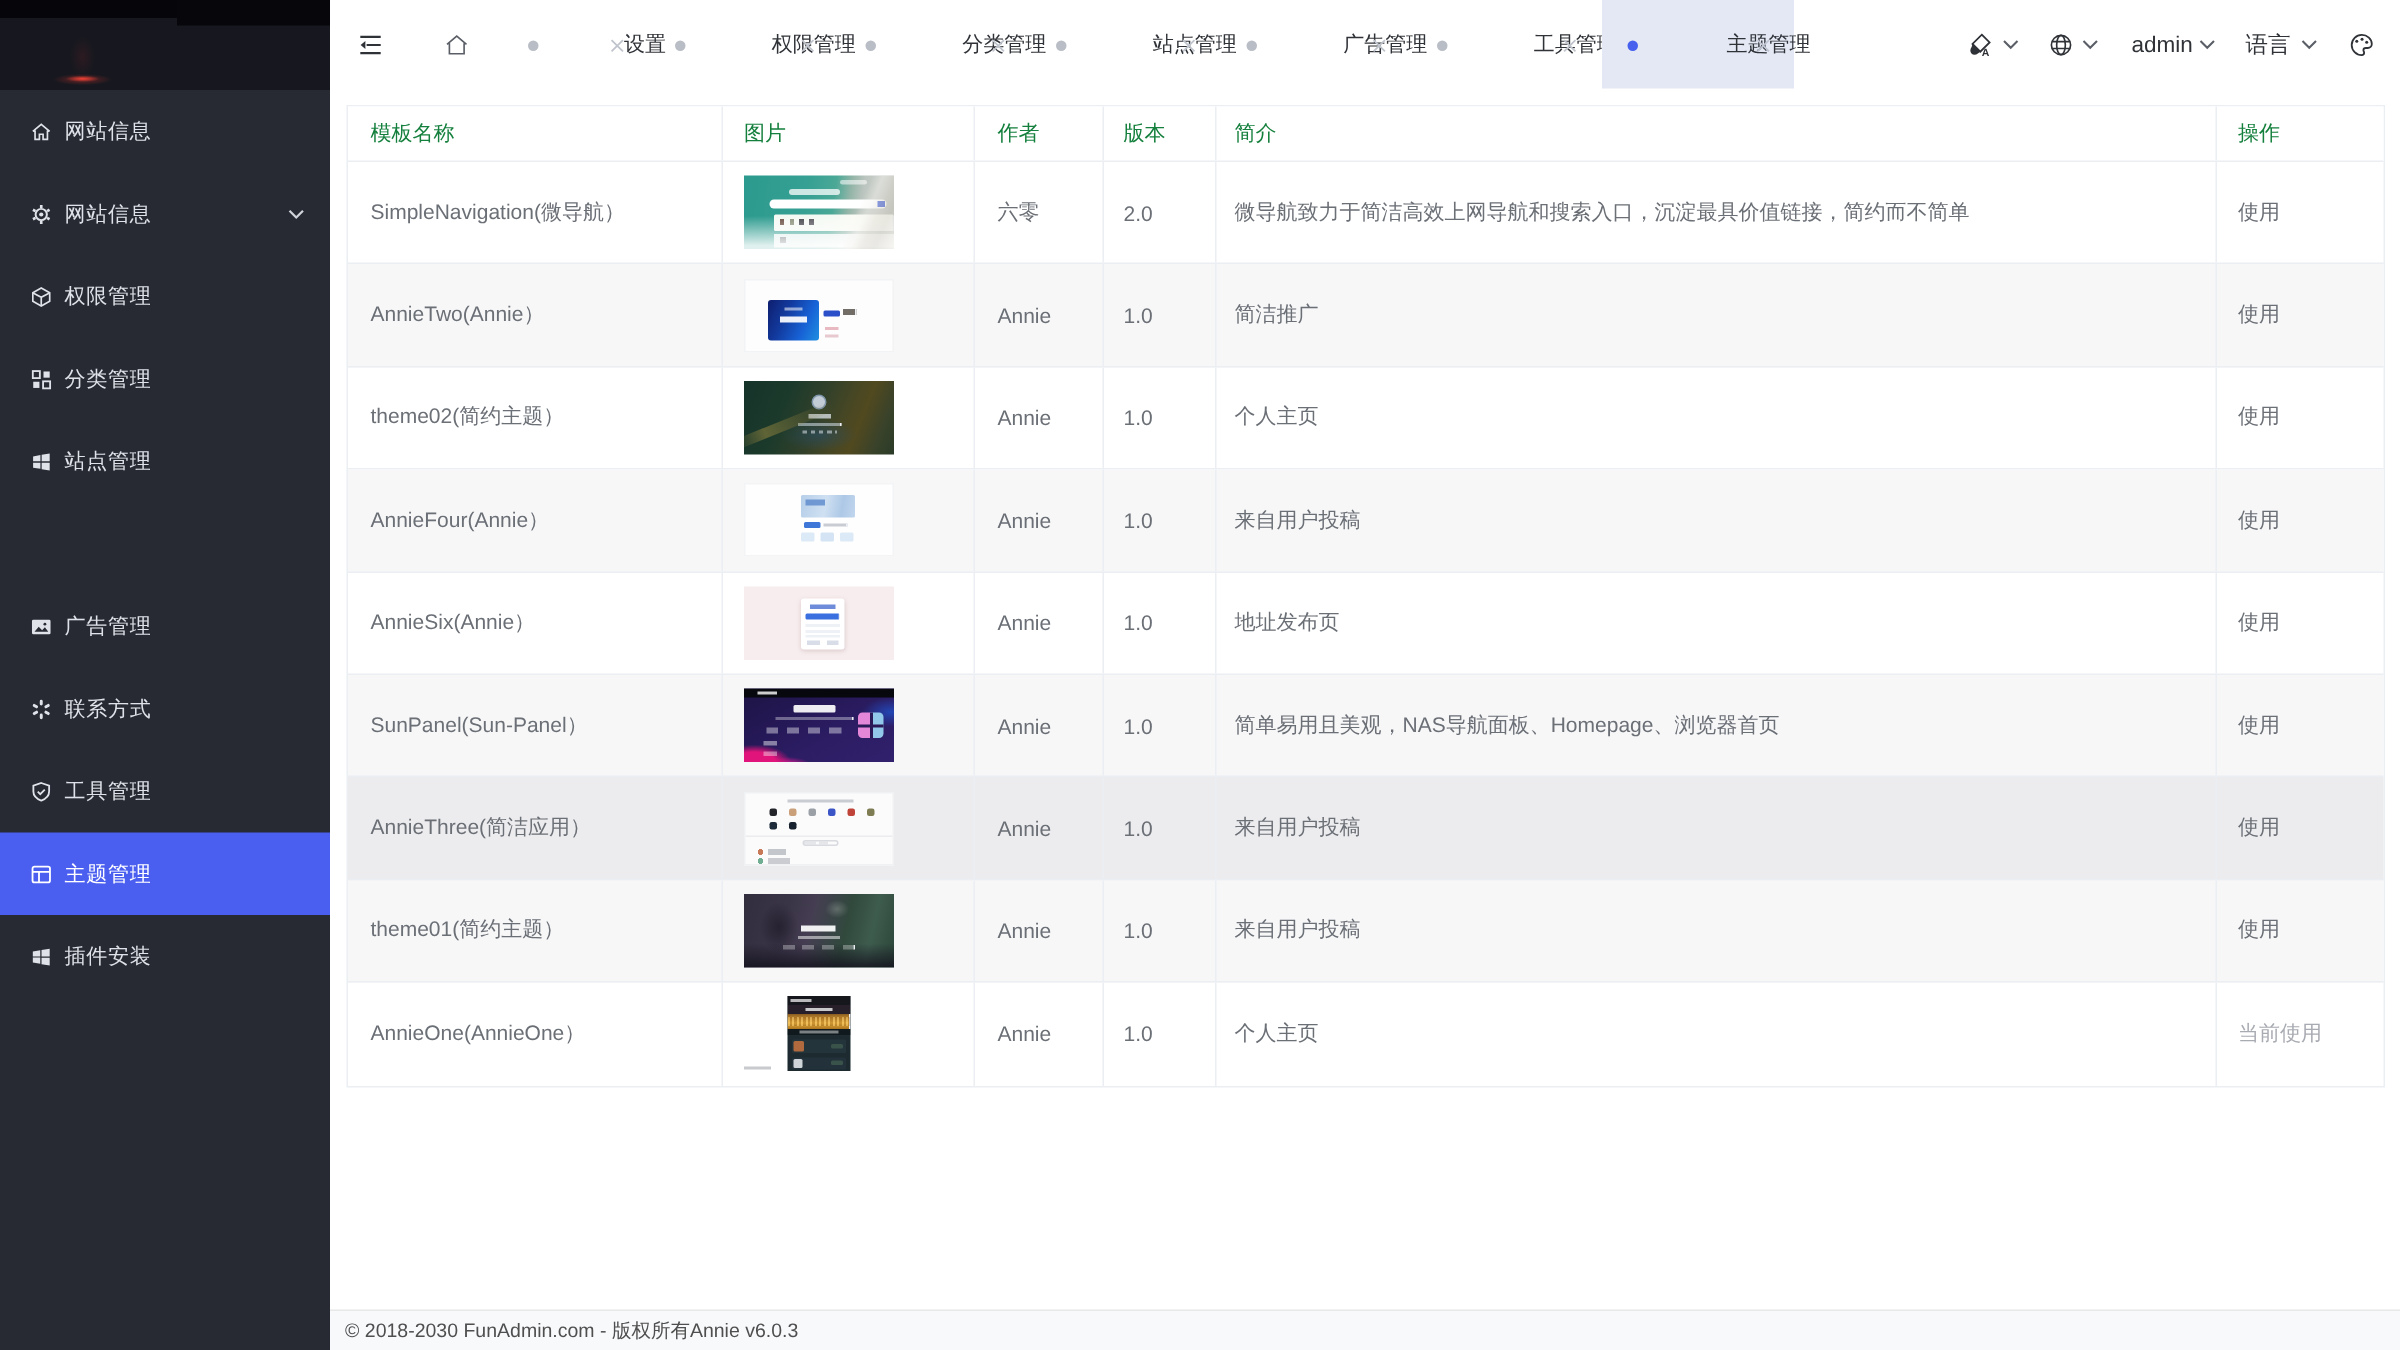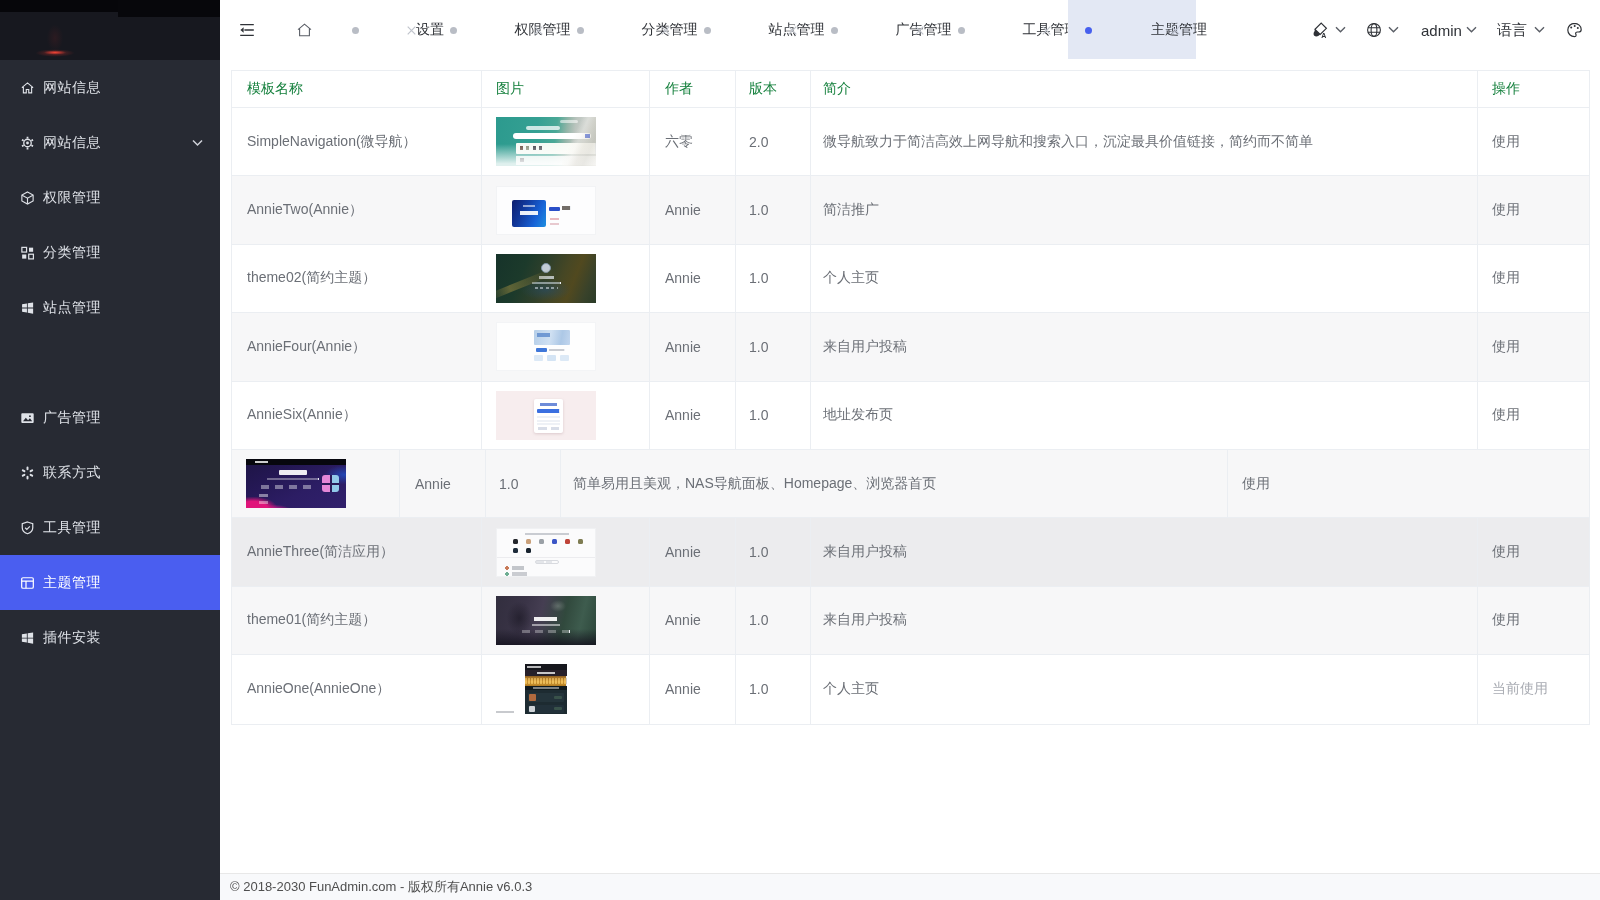--- a/index.html
+++ b/index.html
@@ -433,20 +433,21 @@
             <i class="p d"></i>
             <i class="p e"></i>
           </div>
         </div>
         <div class="c c3">Annie</div>
         <div class="c c4">1.0</div>
         <div class="c c5">地址发布页</div>
         <div class="c c6">使用</div>
       </div>
     <div class="trow alt">
+        <div class="c c1">SunPanel(Sun-Panel）</div>
         <div class="c c2">
           <div class="thumb t6">
             <i class="p a"></i>
             <i class="p b"></i>
             <i class="p c"></i>
             <i class="p d"></i>
             <i class="p e"></i>
             <i class="p f"></i>
             <i class="p g"></i>
           </div>

